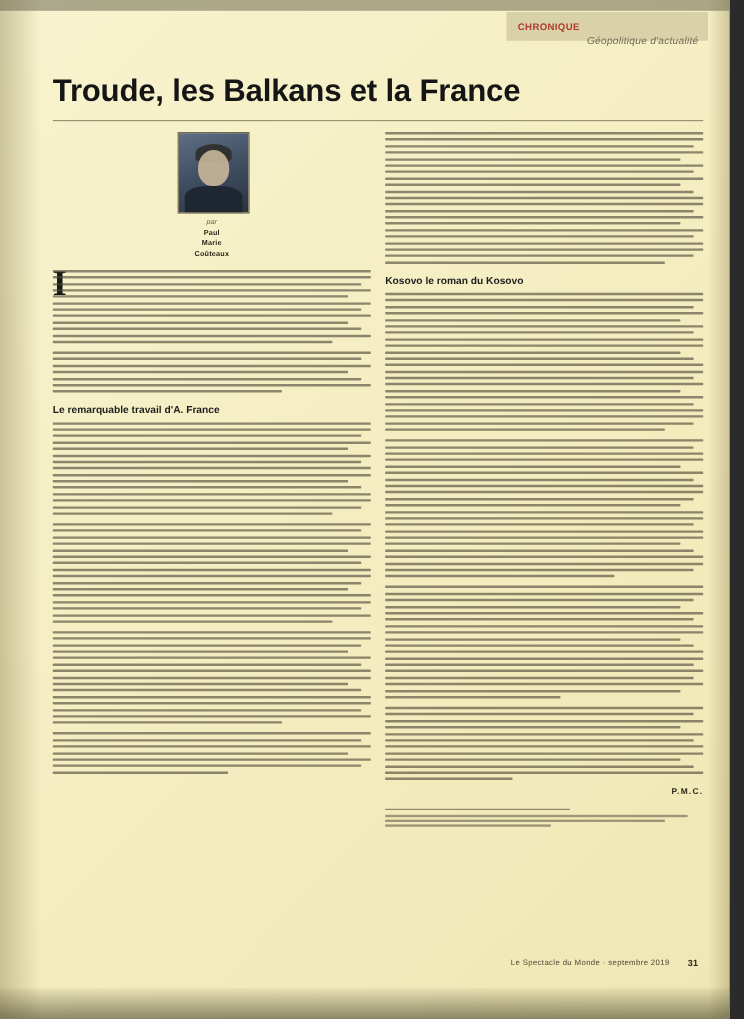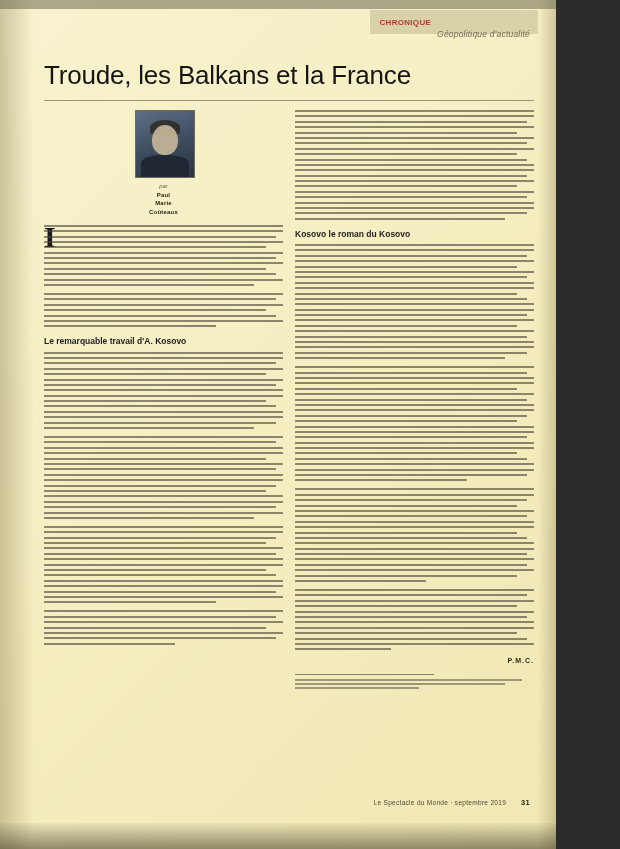--- a/index.html
+++ b/index.html
@@ -9,21 +9,21 @@
   }
   body {
     width: 620px;
     height: 849px;
     overflow: hidden;
     font-family: "Liberation Sans", sans-serif;
   }
 
   .page {
     position: relative;
-    width: 556px;
+    width: 608px;
     height: 849px;
     background: #f6f0c8;
     background: linear-gradient(135deg, #f8f3cf 0%, #f5eec2 45%, #efe7b4 100%);
     box-sizing: border-box;
     overflow: hidden;
   }
 
   
   .page::before {
     content: "";
@@ -87,21 +87,21 @@
     font-style: italic;
     margin-top: 24px;
   }
 
   .headline {
     position: absolute;
     left: 44px;
     right: 26px;
     top: 44px;
     font-size: 26px;
-    font-weight: normal;
+    font-weight: bold;
     color: #151515;
     letter-spacing: -0.2px;
     line-height: 1.1;
   }
 
   .rule-top {
     position: absolute;
     left: 44px;
     right: 22px;
     top: 100px;
@@ -315,21 +315,21 @@
       <div class="para">
         <div class="tline s1"></div>
           <div class="tline s2"></div>
           <div class="tline s1"></div>
         <div class="tline s3"></div>
           <div class="tline s2"></div>
           <div class="tline s1"></div>
         <div class="tline s5"></div>
       </div>
 
-      <div class="subhead">Le remarquable travail d'A. Kosovo</div>
+      <div class="subhead">Le remarquable travail d'A. France</div>
 
       <div class="para">
         <div class="tline s1"></div>
           <div class="tline s1"></div>
           <div class="tline s2"></div>
         <div class="tline s1"></div>
           <div class="tline s3"></div>
           <div class="tline s1"></div>
         <div class="tline s2"></div>
           <div class="tline s1"></div>

